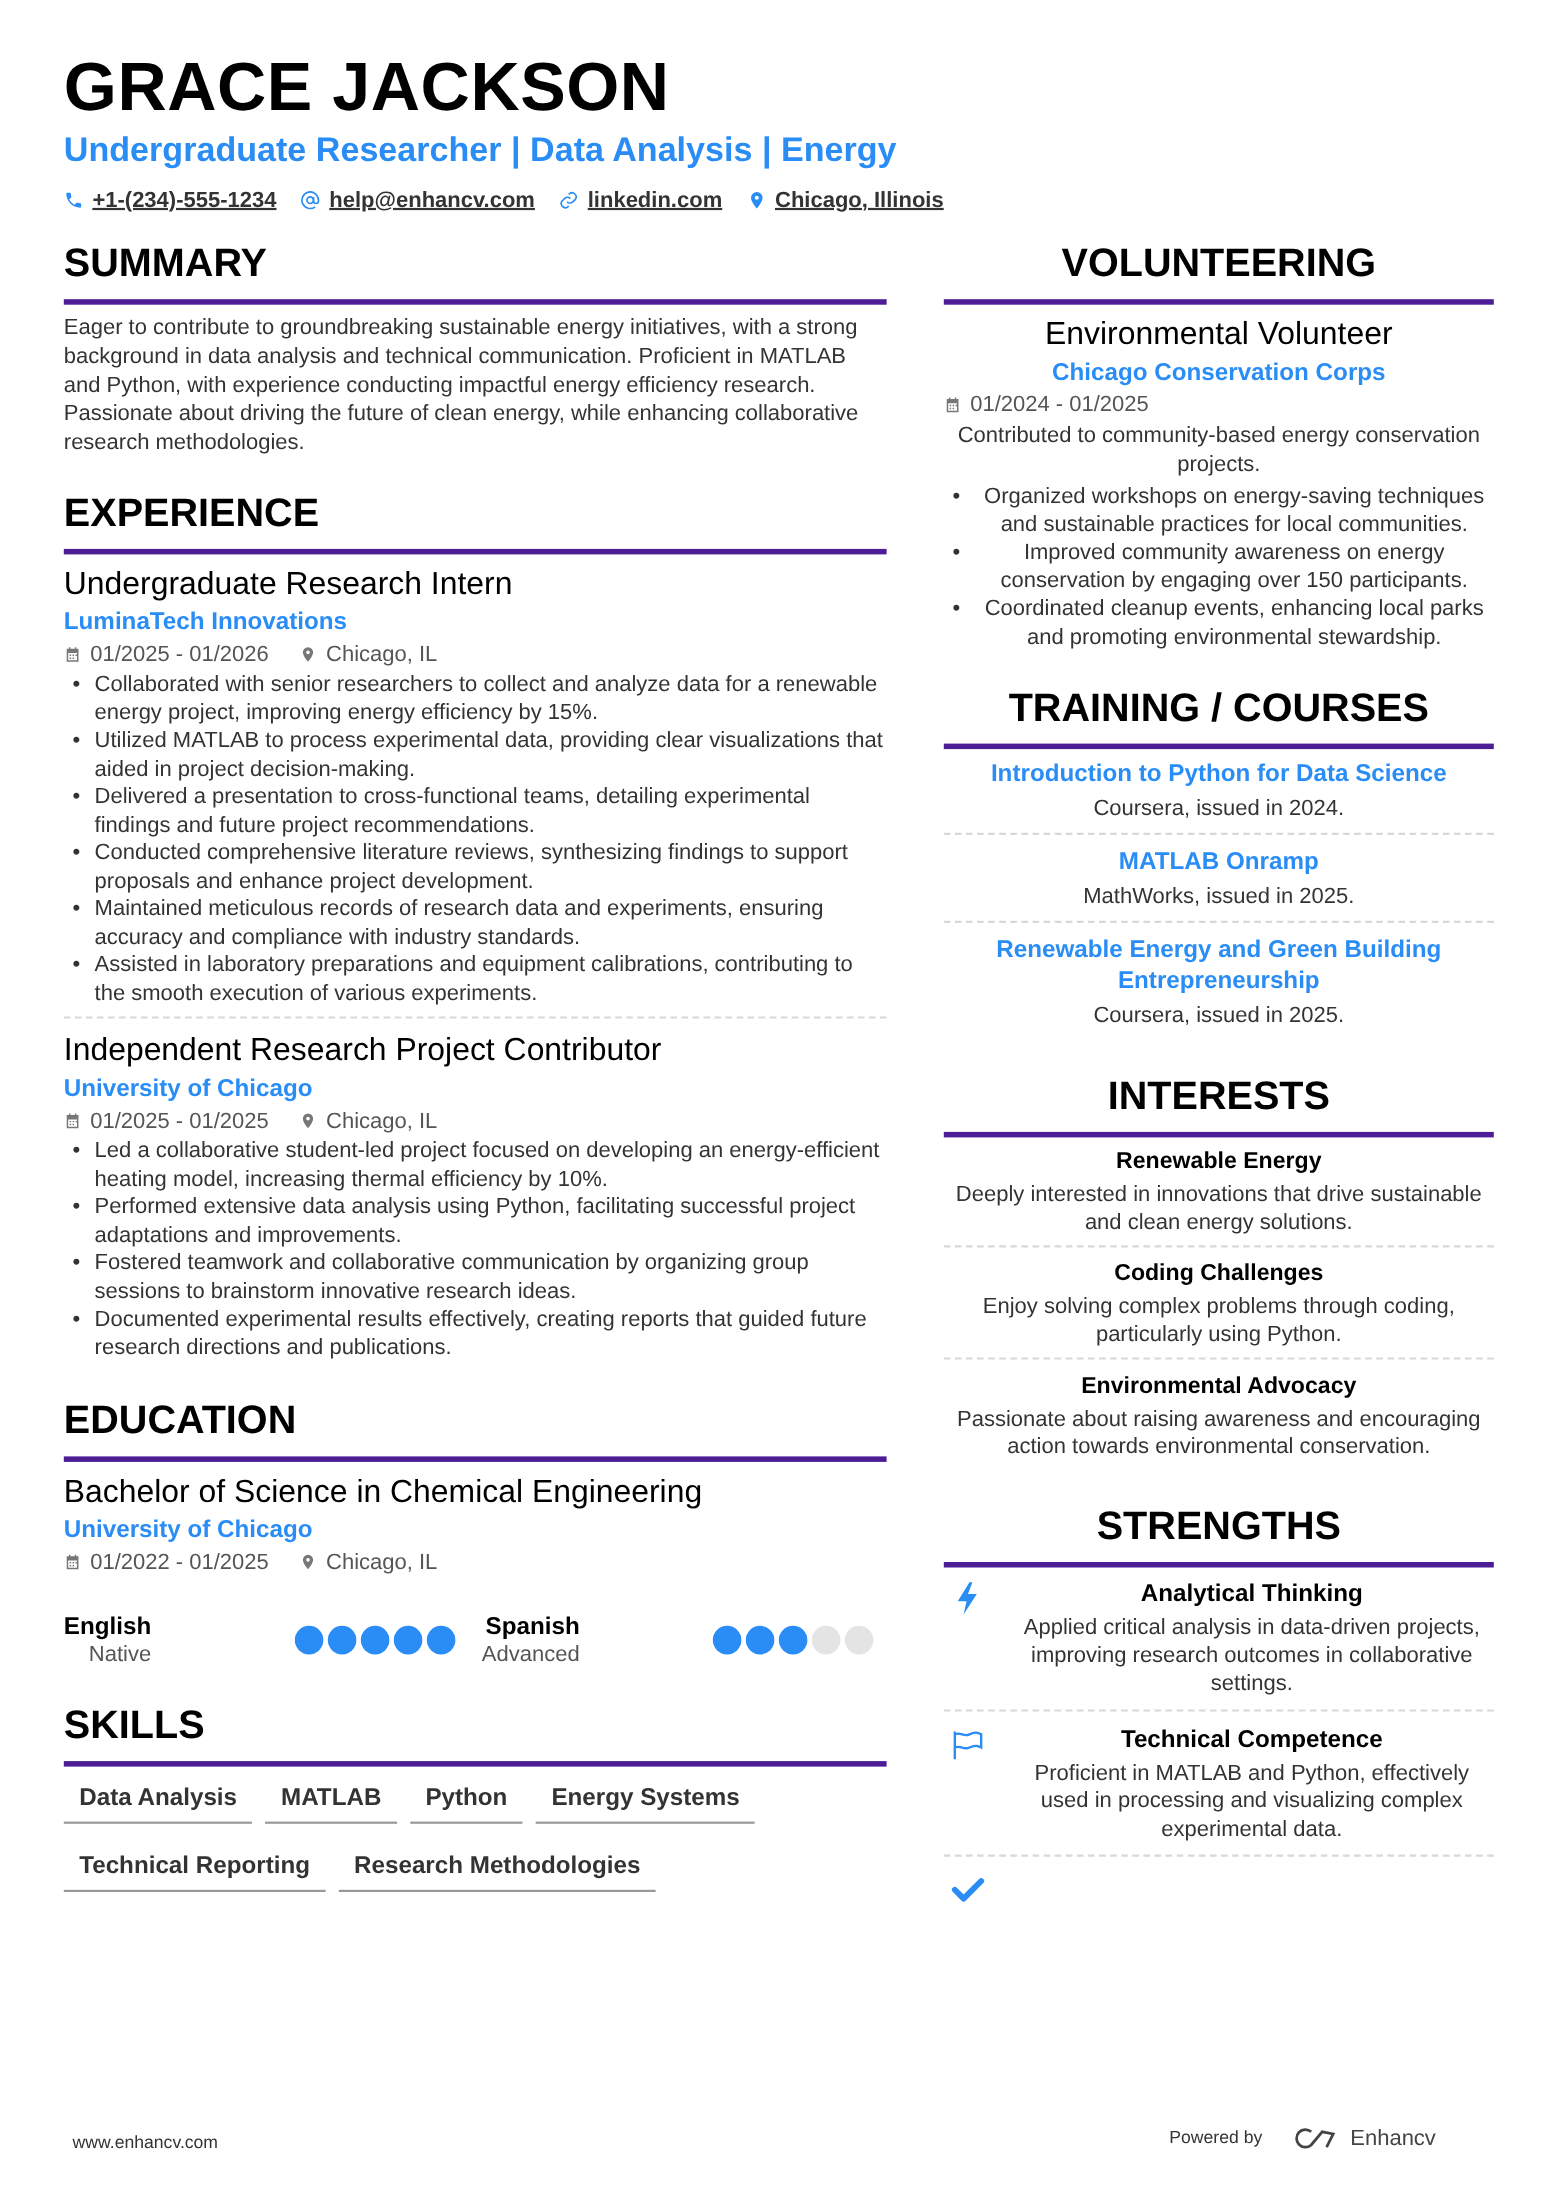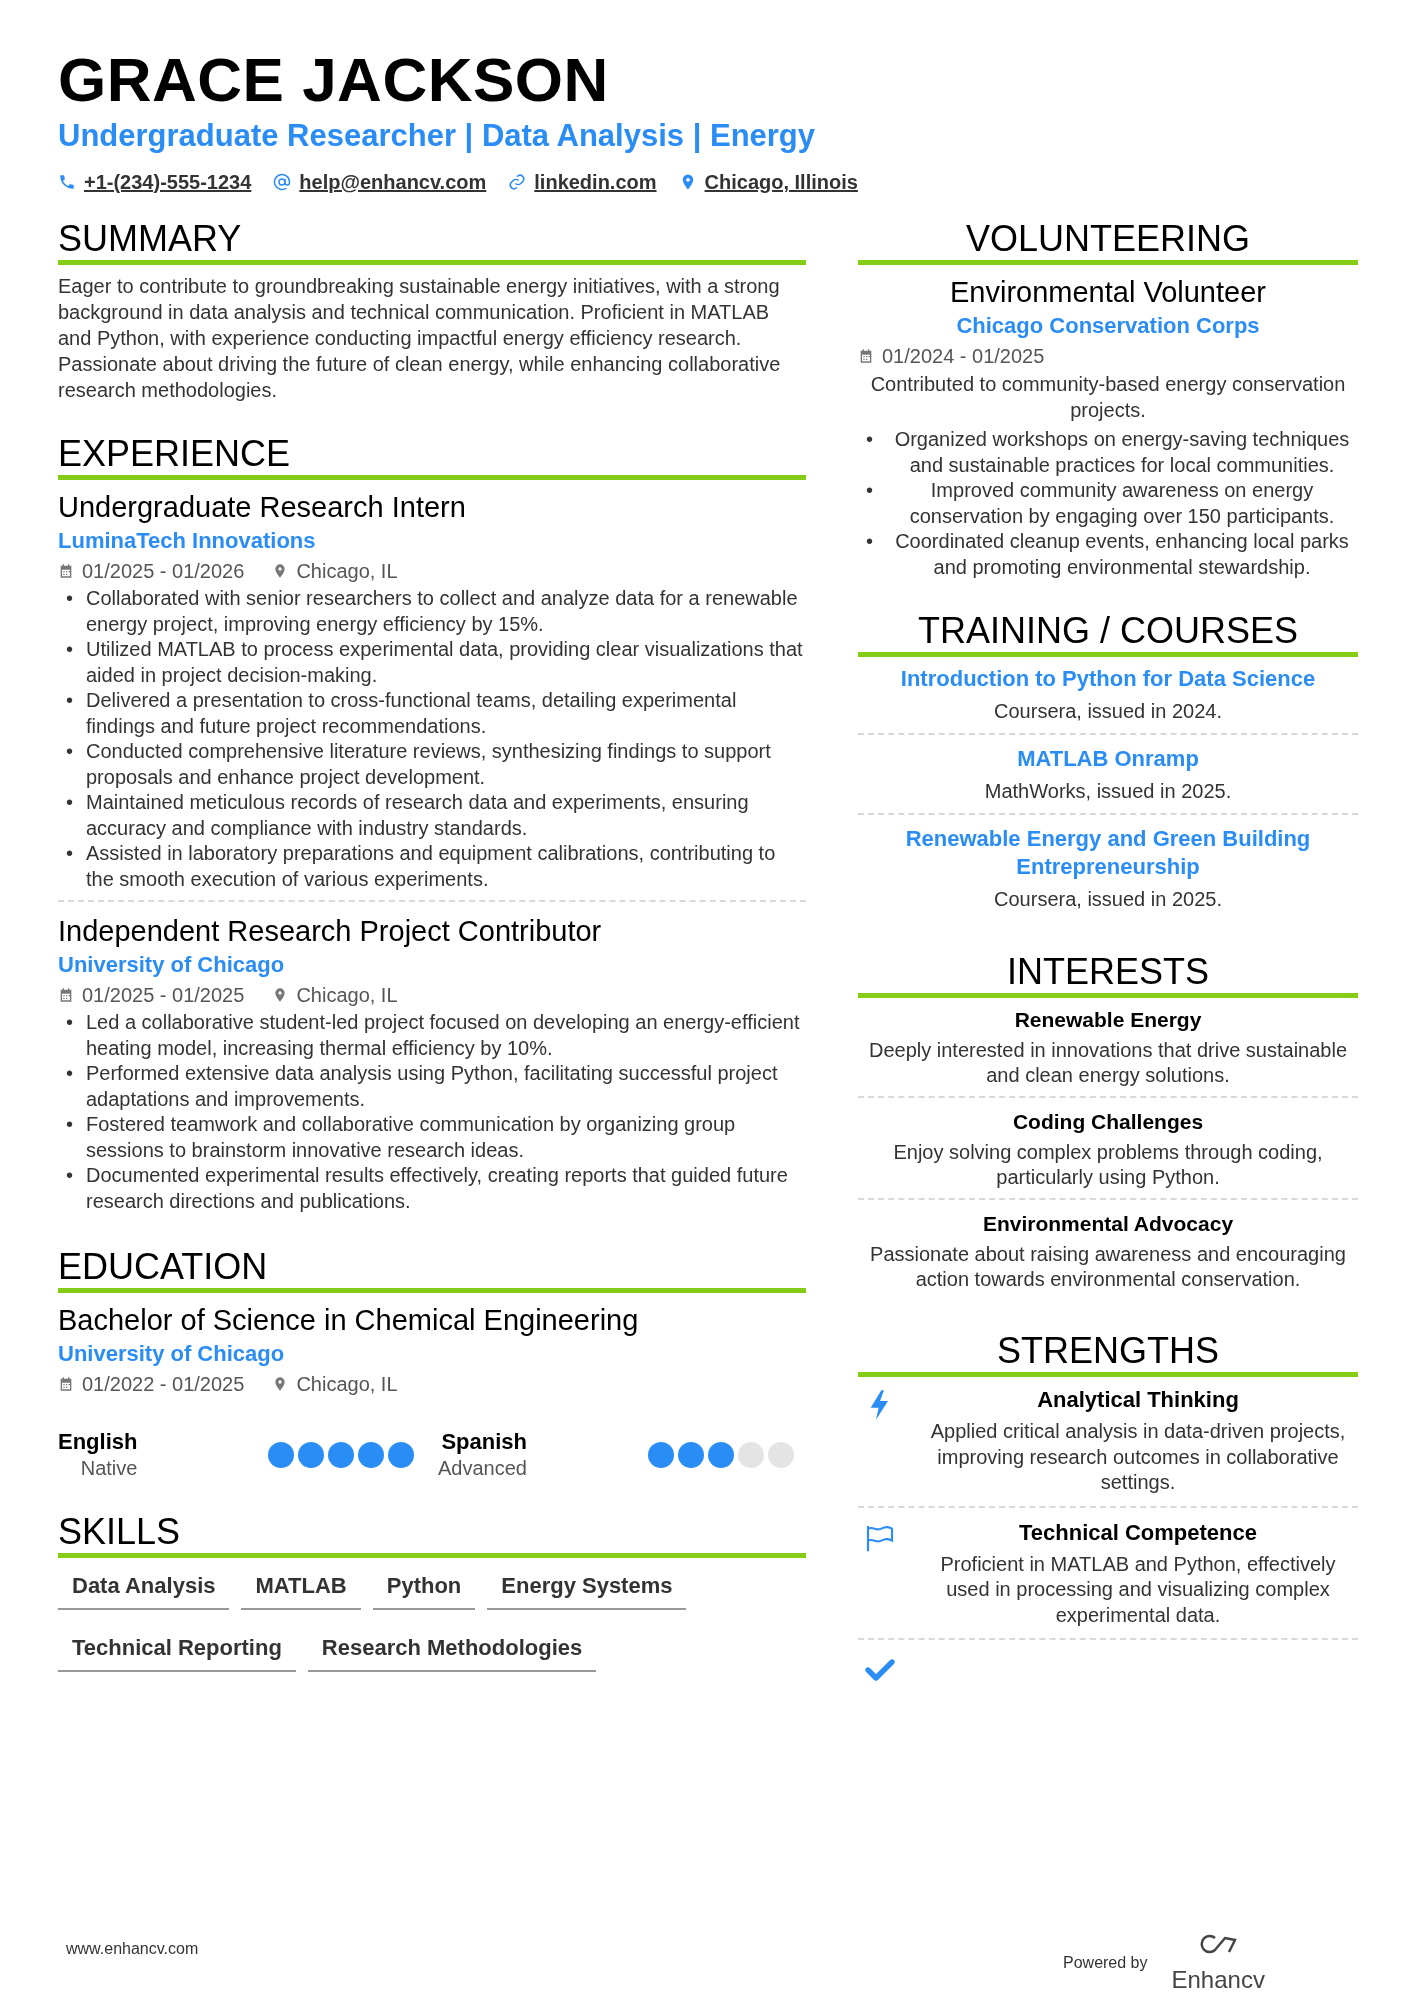--- a/index.html
+++ b/index.html
@@ -11,21 +11,21 @@
   .headline { position: absolute; left: 58px; top: 116px; font-size: 31px; font-weight: 700; color: #2a8df5; line-height: 40px; }
   .contacts { position: absolute; left: 58px; top: 168px; display: flex; gap: 22px; font-size: 20px; font-weight: 700; color: #333; line-height: 28px; text-decoration: underline; }
   .contact { display: flex; align-items: center; gap: 8px; }
   .ic { display: inline-flex; width: 18px; height: 18px; align-items: center; justify-content: center; color: #2a8df5; }
   .ic svg { width: 100%; height: 100%; }
 
   .col-left { position: absolute; left: 58px; top: 218px; width: 748px; }
   .col-right { position: absolute; left: 858px; top: 218px; width: 500px; text-align: center; }
 
   .section { margin-bottom: 30px; }
-  .section-title { font-size: 36px; font-weight: 400; color: #000; line-height: 42px; padding-bottom: 0; border-bottom: 5px solid #84cc16; margin-bottom: 8px; }
+  .section-title { font-size: 36px; font-weight: 700; color: #000; line-height: 42px; padding-bottom: 12px; border-bottom: 5px solid #4c1d95; margin-bottom: 8px; }
 
   .para { font-size: 20px; line-height: 26px; color: #333; }
 
   .entry { padding-bottom: 8px; margin-bottom: 10px; border-bottom: 2px dashed #d8d8d8; }
   .entry.last { border-bottom: none; margin-bottom: 0; }
   .role { font-size: 29px; color: #000; line-height: 38px; }
   .org { font-size: 22px; font-weight: 700; color: #2a8df5; line-height: 30px; }
   .meta { display: flex; gap: 28px; font-size: 20px; color: #555; line-height: 30px; }
   .meta-item { display: flex; align-items: center; gap: 8px; }
   .meta .ic { color: #777; width: 16px; height: 16px; }
@@ -52,21 +52,21 @@
 
   .strength { display: flex; gap: 16px; padding-bottom: 10px; margin-bottom: 10px; border-bottom: 2px dashed #d8d8d8; }
   .strength.last { border-bottom: none; }
   .st-icon { width: 44px; flex: none; display: flex; justify-content: center; padding-top: 4px; color: #2a8df5; }
   .st-icon svg { width: 32px; height: 32px; }
   .st-title { font-size: 22px; font-weight: 700; color: #000; line-height: 30px; }
   .st-desc { font-size: 20px; color: #333; line-height: 25.5px; margin-top: 4px; }
 
   .footer-left { position: absolute; left: 66px; top: 1940px; font-size: 16px; color: #333; }
   .footer-right { position: absolute; left: 1063px; top: 1932px; display: flex; align-items: center; gap: 24px; font-size: 16px; color: #333; }
-  .brand { display: flex; align-items: center; gap: 10px; font-size: 24px; color: #444; flex-direction: column; }
+  .brand { display: flex; align-items: center; gap: 10px; font-size: 20px; color: #444; }
 </style>
 </head>
 <body>
 
 <div class="page">
 
   <div class="name">GRACE JACKSON</div>
   <div class="headline">Undergraduate Researcher | Data Analysis | Energy</div>
 
   <div class="contacts">

